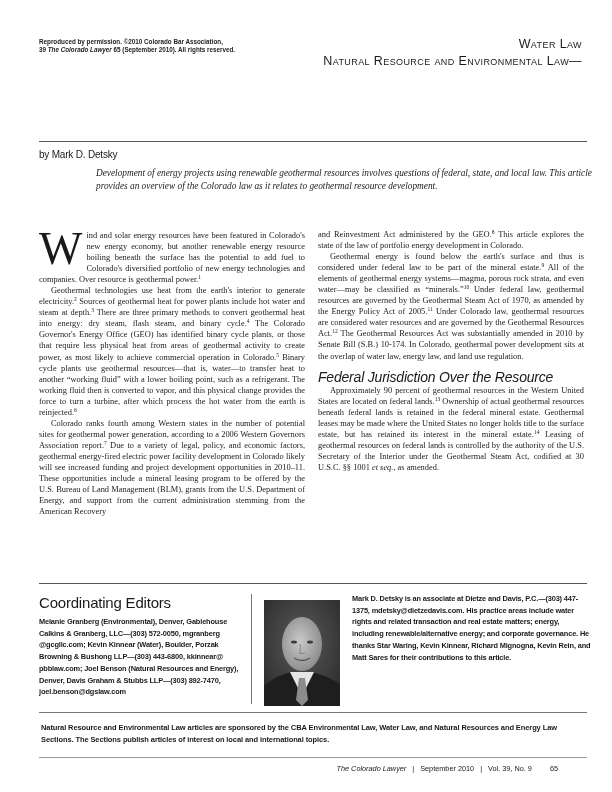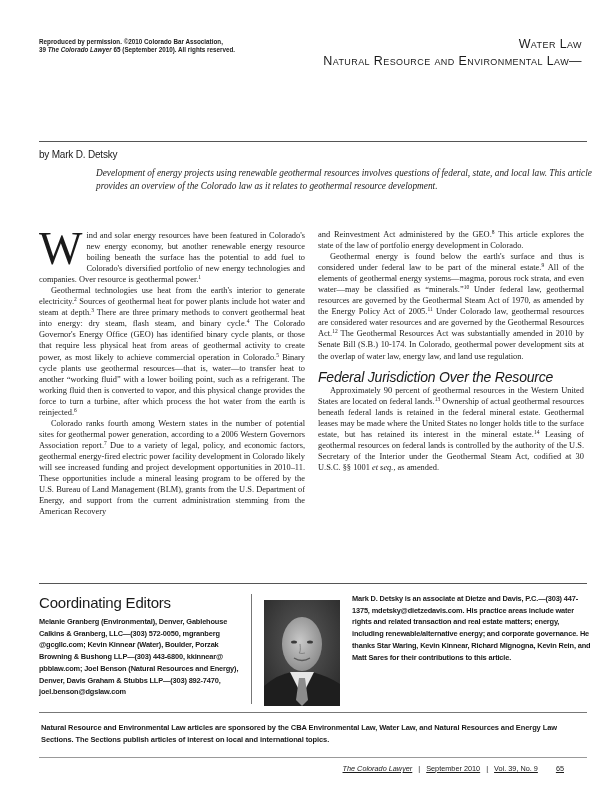--- a/index.html
+++ b/index.html
@@ -31,21 +31,21 @@
   .editors { left: 39px; top: 596px; width: 200px; font-family: "Liberation Sans", sans-serif; color: #1a1a1a; }
   .box-head { font-size: 15px; line-height: 13px; margin-bottom: 7px; letter-spacing: -0.2px; }
   .box-body { font-size: 7.4px; line-height: 11.7px; letter-spacing: -0.15px; font-weight: bold; }
   .vrule { left: 251px; top: 594px; height: 110px; border-left: 1px solid #777; }
   .photo { left: 264px; top: 600px; width: 76px; height: 106px; background: #2f2f2f; overflow: hidden; }
   .author { left: 352px; top: 593px; width: 240px; font-family: "Liberation Sans", sans-serif; color: #1a1a1a; }
 
   .bottom-rule { left: 39px; top: 712px; width: 548px; border-top: 1px solid #777; }
   .sponsor { left: 41px; top: 722px; width: 550px; font-family: "Liberation Sans", sans-serif; font-size: 7.5px; line-height: 11.5px; color: #1a1a1a; letter-spacing: -0.1px; font-weight: bold; }
   .footer-rule { left: 39px; top: 757px; width: 548px; border-top: 1px solid #999; }
-  .footer { right: 48px; top: 764px; font-family: "Liberation Sans", sans-serif; font-size: 7.3px; color: #1a1a1a; white-space: nowrap; text-decoration: underline; }
+  .footer { right: 54px; top: 764px; font-family: "Liberation Sans", sans-serif; font-size: 7.3px; color: #1a1a1a; white-space: nowrap; }
   .footer .sep { margin: 0 6px; }
   .footer .pagenum { margin-left: 18px; }
 </style>
 </head>
 <body>
 
 <div class="abs repro">
   <div>Reproduced by permission. ©2010 Colorado Bar Association,</div>
   <div><span>39 </span><i>The Colorado Lawyer</i><span> 65 (September 2010). All rights reserved.</span></div>
 </div>

